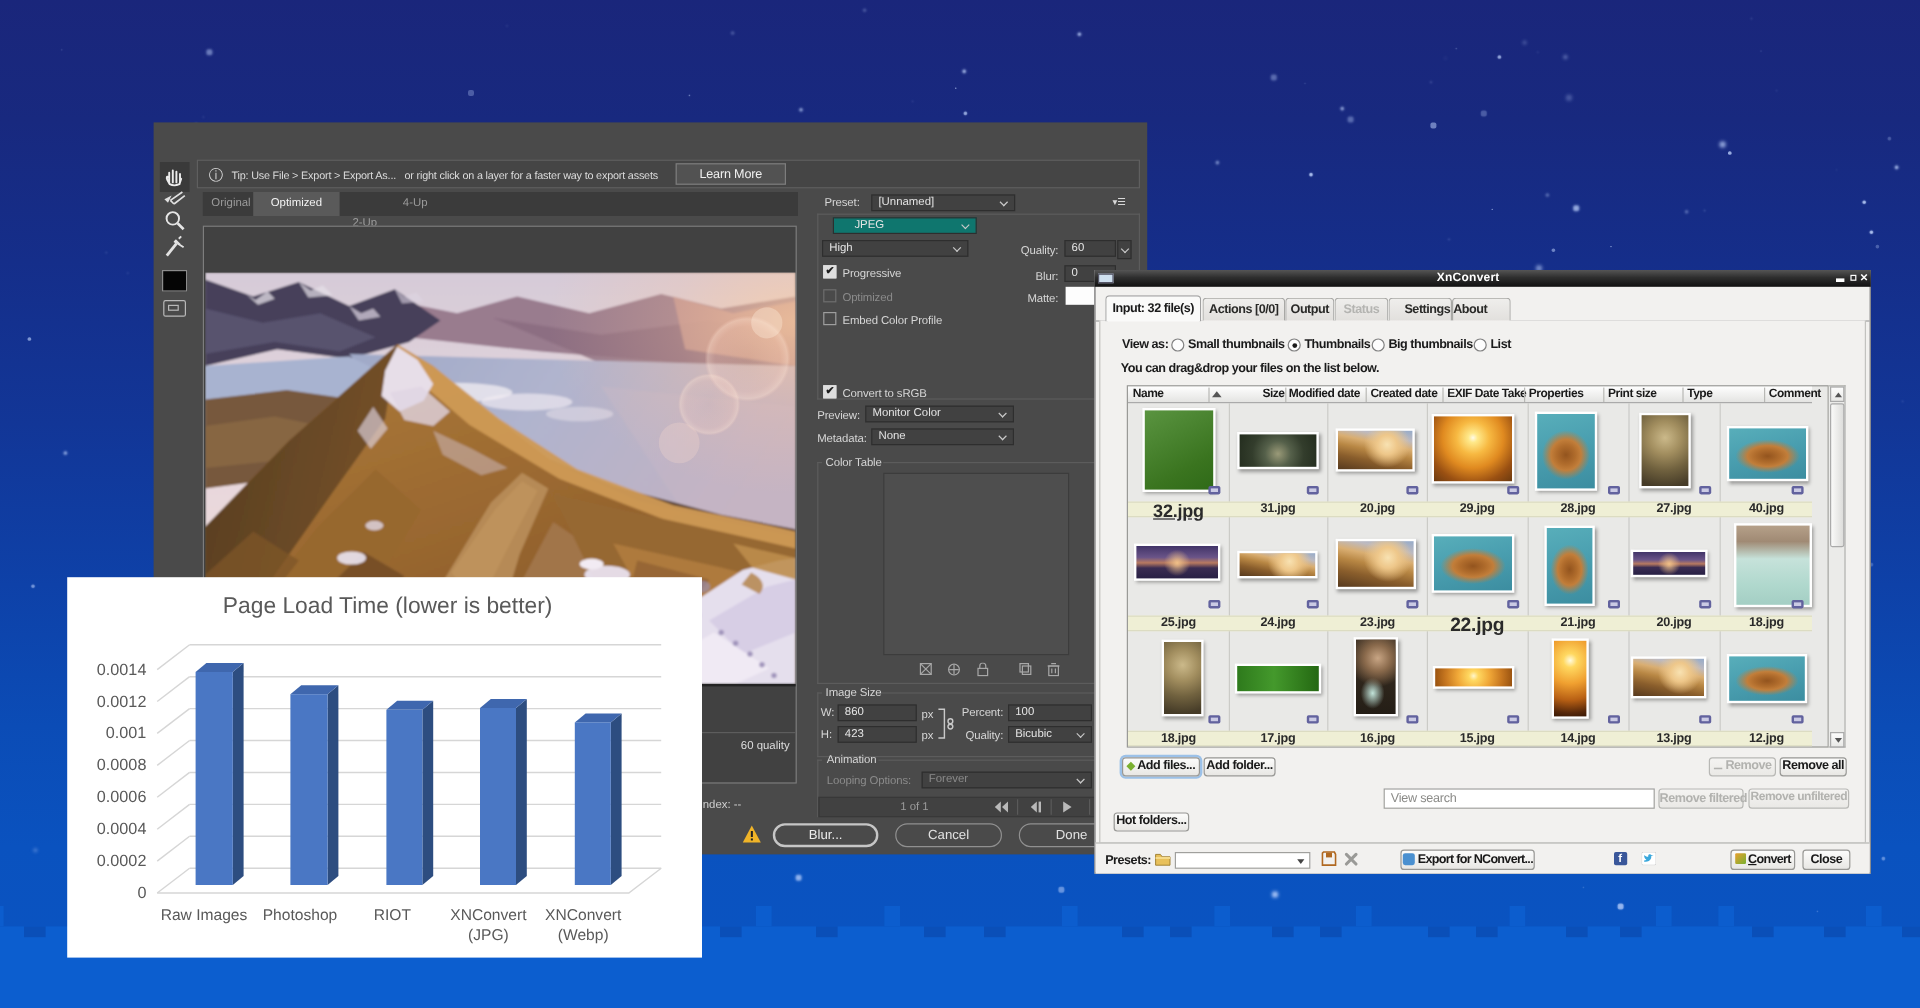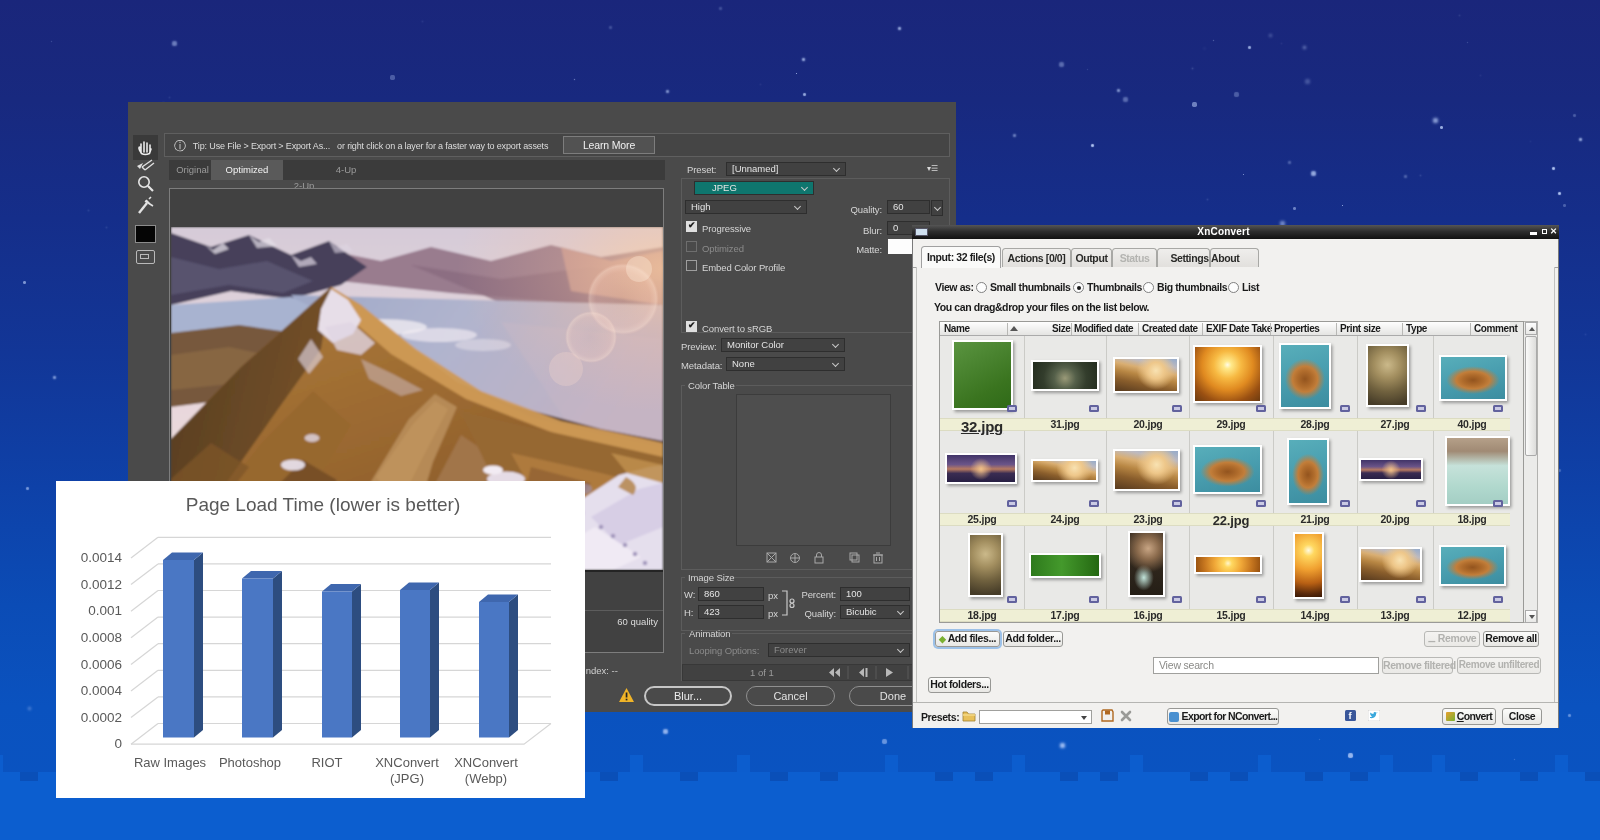--- a/index.html
+++ b/index.html
@@ -414,21 +414,21 @@
 <div class="ab" style="left:125px;top:96px;width:70px;margin-left:-35px;text-align:center;font-size:10.5px;font-weight:bold;letter-spacing:-0.2px;color:#2a2a2a;">31.jpg</div>
 <div class="ab" style="left:208px;top:96px;width:70px;margin-left:-35px;text-align:center;font-size:10.5px;font-weight:bold;letter-spacing:-0.2px;color:#2a2a2a;">20.jpg</div>
 <div class="ab" style="left:291px;top:96px;width:70px;margin-left:-35px;text-align:center;font-size:10.5px;font-weight:bold;letter-spacing:-0.2px;color:#2a2a2a;">29.jpg</div>
 <div class="ab" style="left:375px;top:96px;width:70px;margin-left:-35px;text-align:center;font-size:10.5px;font-weight:bold;letter-spacing:-0.2px;color:#2a2a2a;">28.jpg</div>
 <div class="ab" style="left:455px;top:96px;width:70px;margin-left:-35px;text-align:center;font-size:10.5px;font-weight:bold;letter-spacing:-0.2px;color:#2a2a2a;">27.jpg</div>
 <div class="ab" style="left:532px;top:96px;width:70px;margin-left:-35px;text-align:center;font-size:10.5px;font-weight:bold;letter-spacing:-0.2px;color:#2a2a2a;">40.jpg</div>
 <div class="ab" style="left:0;top:191px;width:570px;height:13px;background:#efefd5;border-top:1px solid #dcdcc2;border-bottom:1px solid #dcdcc2;"></div>
 <div class="ab" style="left:42px;top:191px;width:70px;margin-left:-35px;text-align:center;font-size:10.5px;font-weight:bold;letter-spacing:-0.2px;color:#2a2a2a;">25.jpg</div>
 <div class="ab" style="left:125px;top:191px;width:70px;margin-left:-35px;text-align:center;font-size:10.5px;font-weight:bold;letter-spacing:-0.2px;color:#2a2a2a;">24.jpg</div>
 <div class="ab" style="left:208px;top:191px;width:70px;margin-left:-35px;text-align:center;font-size:10.5px;font-weight:bold;letter-spacing:-0.2px;color:#2a2a2a;">23.jpg</div>
-<div class="ab" style="left:291px;top:191px;width:70px;margin-left:-35px;text-align:center;font-size:13px;font-weight:bold;letter-spacing:-0.2px;color:#2a2a2a;">22.jpg</div>
+<div class="ab" style="left:291px;top:191px;width:70px;margin-left:-35px;text-align:center;font-size:16px;font-weight:bold;letter-spacing:-0.2px;color:#2a2a2a;">22.jpg</div>
 <div class="ab" style="left:375px;top:191px;width:70px;margin-left:-35px;text-align:center;font-size:10.5px;font-weight:bold;letter-spacing:-0.2px;color:#2a2a2a;">21.jpg</div>
 <div class="ab" style="left:455px;top:191px;width:70px;margin-left:-35px;text-align:center;font-size:10.5px;font-weight:bold;letter-spacing:-0.2px;color:#2a2a2a;">20.jpg</div>
 <div class="ab" style="left:532px;top:191px;width:70px;margin-left:-35px;text-align:center;font-size:10.5px;font-weight:bold;letter-spacing:-0.2px;color:#2a2a2a;">18.jpg</div>
 <div class="ab" style="left:0;top:287px;width:570px;height:13px;background:#efefd5;border-top:1px solid #dcdcc2;border-bottom:1px solid #dcdcc2;"></div>
 <div class="ab" style="left:42px;top:287px;width:70px;margin-left:-35px;text-align:center;font-size:10.5px;font-weight:bold;letter-spacing:-0.2px;color:#2a2a2a;">18.jpg</div>
 <div class="ab" style="left:125px;top:287px;width:70px;margin-left:-35px;text-align:center;font-size:10.5px;font-weight:bold;letter-spacing:-0.2px;color:#2a2a2a;">17.jpg</div>
 <div class="ab" style="left:208px;top:287px;width:70px;margin-left:-35px;text-align:center;font-size:10.5px;font-weight:bold;letter-spacing:-0.2px;color:#2a2a2a;">16.jpg</div>
 <div class="ab" style="left:291px;top:287px;width:70px;margin-left:-35px;text-align:center;font-size:10.5px;font-weight:bold;letter-spacing:-0.2px;color:#2a2a2a;">15.jpg</div>
 <div class="ab" style="left:375px;top:287px;width:70px;margin-left:-35px;text-align:center;font-size:10.5px;font-weight:bold;letter-spacing:-0.2px;color:#2a2a2a;">14.jpg</div>
 <div class="ab" style="left:455px;top:287px;width:70px;margin-left:-35px;text-align:center;font-size:10.5px;font-weight:bold;letter-spacing:-0.2px;color:#2a2a2a;">13.jpg</div>

